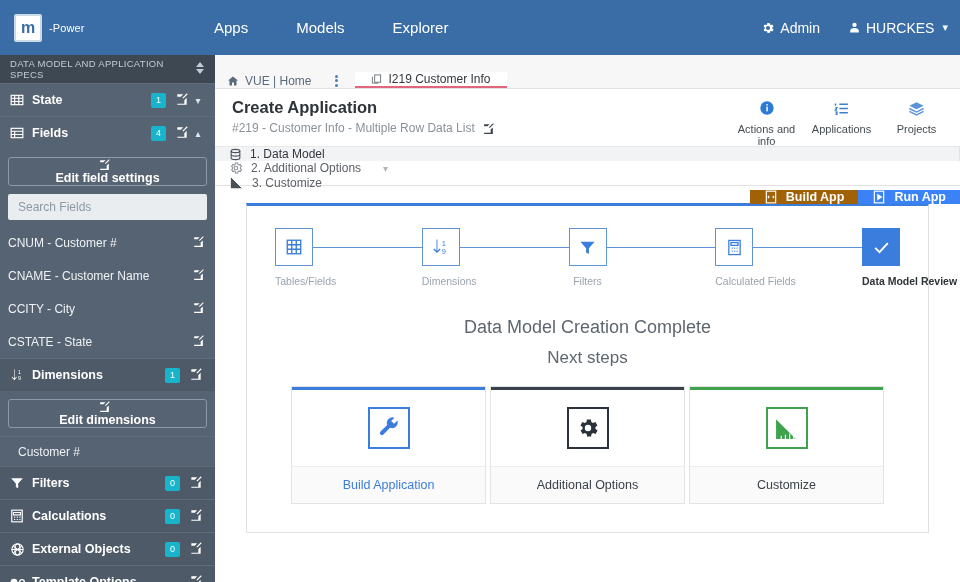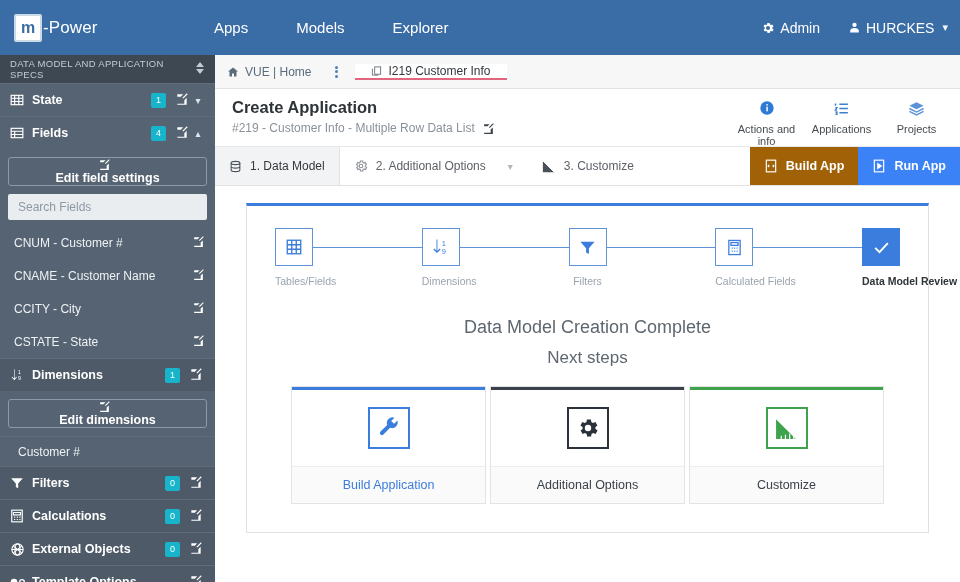--- a/index.html
+++ b/index.html
@@ -16,21 +16,21 @@
   .topnav {
     height: 55px; background: #3a6da6; display: flex; align-items: center;
     color: #ffffff; position: relative;
   }
   .brand { display: flex; align-items: center; padding-left: 14px; width: 200px; }
   .brand-mark {
     width: 28px; height: 28px; border: 2px solid #c9d9e8; background: #ffffff;
     color: #3a6da6; font-weight: bold; font-size: 16px;
     display: flex; align-items: center; justify-content: center; border-radius: 2px;
   }
-  .brand-text { font-size: 17px; margin-left: 1px; letter-spacing: .1px; }
+  .brand-text { font-size: 11px; margin-left: 7px; letter-spacing: .1px; }
   .topnav-links { display: flex; align-items: center; gap: 48px; margin-left: 14px; }
   .topnav-links a { color: #fff; text-decoration: none; font-size: 15px; }
   .topnav-right { position: absolute; right: 12px; top: 0; height: 55px;
     display: flex; align-items: center; gap: 28px; font-size: 14px; }
   .nav-ico { display: inline-flex; vertical-align: middle; margin-right: 5px; }
   .nav-item { display: flex; align-items: center; cursor: pointer; }
   .caret-d { margin-left: 8px; font-size: 11px; opacity: .95; }
 
   
   .sidebar {
@@ -60,52 +60,52 @@
     margin: 8px 8px; height: 29px; border: 1px solid #8e99a5; border-radius: 3px;
     display: flex; align-items: center; justify-content: center;
     font-size: 12.5px; font-weight: bold; color: #fff; cursor: pointer; flex-direction: column;
   }
   .sb-btn .ico { margin-right: 7px; display: inline-flex; }
   .sb-search {
     margin: 0 8px 6px 8px; height: 26px; background: #e9edf0; border-radius: 2px;
     display: flex; align-items: center; padding: 0 10px; color: #8d98a3; font-size: 12px;
   }
   .sb-field {
-    height: 33px; display: flex; align-items: center; padding: 0 10px 0 14px;
+    height: 33px; display: flex; align-items: center; padding: 0 10px 0 8px;
     font-size: 12px; color: #eef2f5;
   }
   .sb-field .lbl { flex: 1; }
   .sb-sub { height: 30px; display: flex; align-items: center; padding: 0 10px 0 18px;
     font-size: 12px; color: #eef2f5; border-top: 1px solid #5f6c7b; }
 
   
   .main { position: absolute; left: 215px; top: 55px; width: 745px; height: 527px; background: #fff; }
 
   .tabbar { height: 34px; background: #f7f7f7; border-bottom: 1px solid #e2e2e2;
-    display: flex; align-items: center; }
+    display: flex; align-items: flex-end; }
   .crumb { display: flex; align-items: center; padding: 0 12px; font-size: 12px; color: #5a6b7b; cursor: pointer; }
   .crumb .ico { margin-right: 6px; display: inline-flex; }
   .dots { display: flex; align-items: center; justify-content: center; width: 26px; cursor: pointer; }
   .dots i { display: block; width: 3px; height: 3px; background: #4e7fb5; border-radius: 50%; margin: 1.5px 0; }
   .doc-tab {
     display: flex; align-items: center; padding: 0 16px; font-size: 12px; color: #33383d;
     background: #fff; border-bottom: 2.5px solid #e1657f; margin-left: 6px; cursor: pointer;
   }
   .doc-tab .ico { margin-right: 6px; display: inline-flex; }
 
   .titlebar { height: 58px; border-bottom: 1px solid #e8e8e8; position: relative; padding: 9px 0 0 17px; }
   .page-title { font-size: 16.5px; font-weight: bold; color: #2f3438; }
   .page-sub { font-size: 12px; color: #8a9198; margin-top: 4px; display: flex; align-items: center; }
   .page-sub .ico { margin-left: 7px; display: inline-flex; }
   .title-actions { position: absolute; right: 6px; top: 8px; display: flex; gap: 0; }
   .t-act { width: 75px; text-align: center; cursor: pointer; }
   .t-act .ico { display: block; height: 22px; display: flex; align-items: center; justify-content: center; }
   .t-act .lbl { font-size: 11px; color: #454c52; margin-top: 4px; display: block; }
 
-  .steps { height: 39px; border-bottom: 1px solid #e2e2e2; display: flex; align-items: stretch; background: #fff; }
+  .steps { height: 39px; border-bottom: 1px solid #e2e2e2; display: flex; align-items: stretch; background: #fff; flex-direction: column; }
   .step { display: flex; align-items: center; padding: 0 14px; font-size: 12px; color: #5c6168; cursor: pointer; }
   .step.active { background: #f2f3f4; color: #33383d; border-right: 1px solid #e2e2e2; }
   .step .ico { margin-right: 8px; display: inline-flex; }
   .step .cv { margin-left: 22px; color: #b0b6bb; font-size: 10px; }
   .build-run { margin-left: auto; display: flex; }
   .bbtn { display: flex; align-items: center; padding: 0 14px; color: #fff;
     font-size: 12.5px; font-weight: bold; cursor: pointer; }
   .bbtn .ico { margin-right: 8px; display: inline-flex; }
   .bbtn.blue { background: #a16207; }
   .bbtn.green { background: #3b82f6; }

